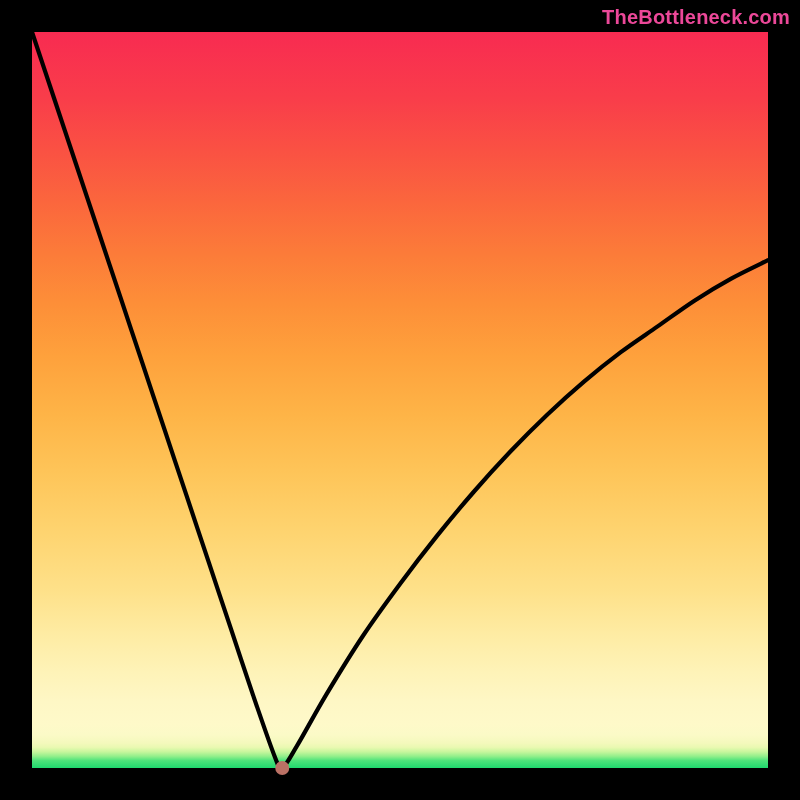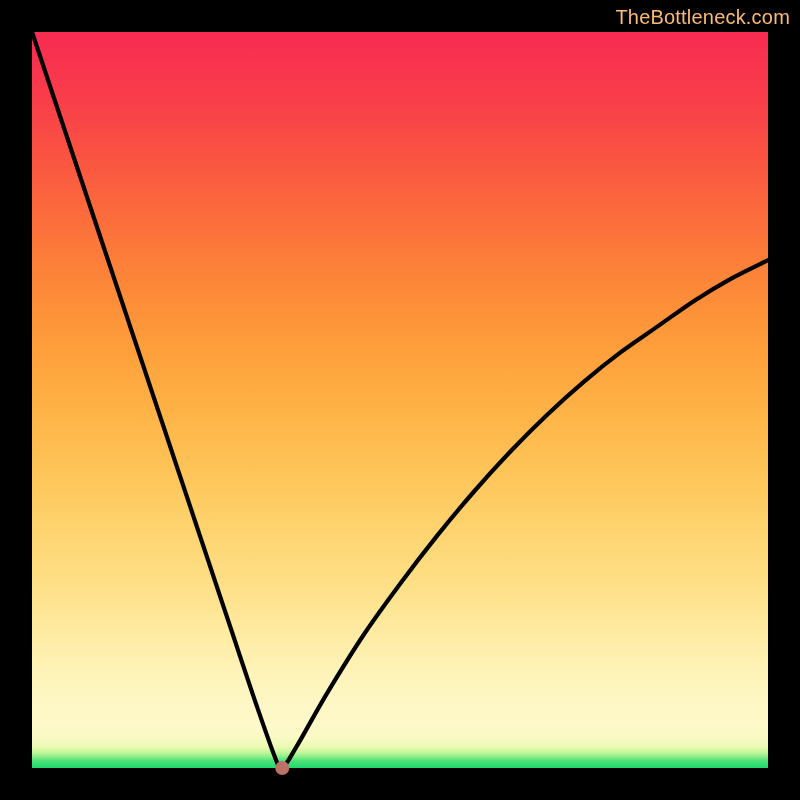--- a/index.html
+++ b/index.html
@@ -47,23 +47,23 @@
       #fc7b39 70%,
       #fb663d 77%,
       #fa5143 84%,
       #f93d4a 91%,
       #f82b51 100%);
   }
   .watermark {
     position: absolute;
     top: 6px;
     right: 10px;
-    color: #fdba74;
+    color: #ec4899;
     font-size: 20px;
-    font-weight: 400;
+    font-weight: 700;
     letter-spacing: 0.2px;
     user-select: none;
   }
   svg.curve {
     position: absolute;
     left: 0;
     top: 0;
     width: 736px;
     height: 736px;
     overflow: visible;

